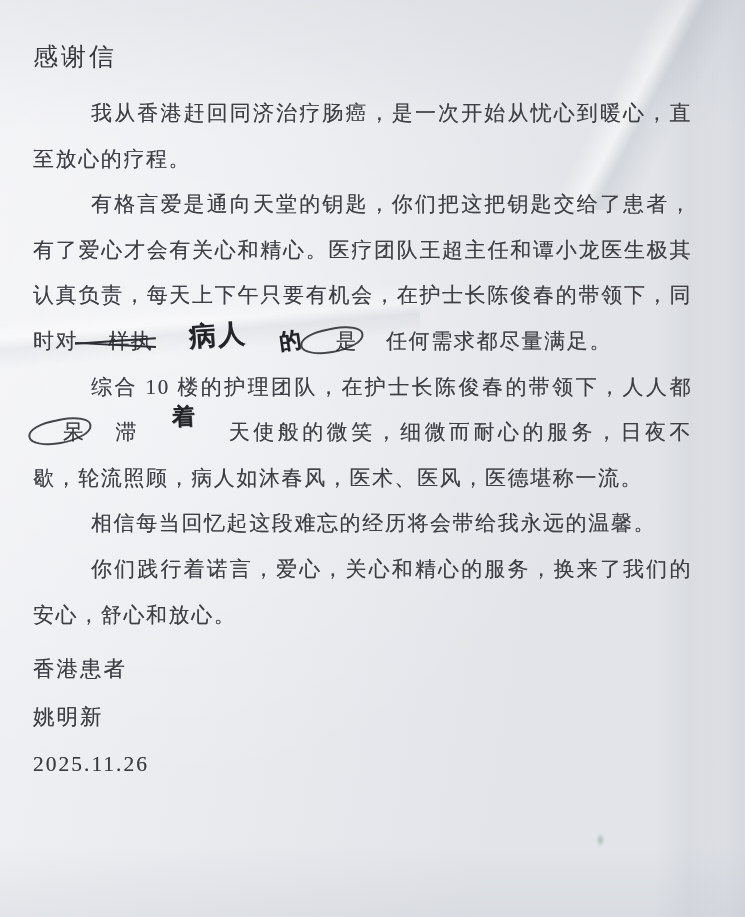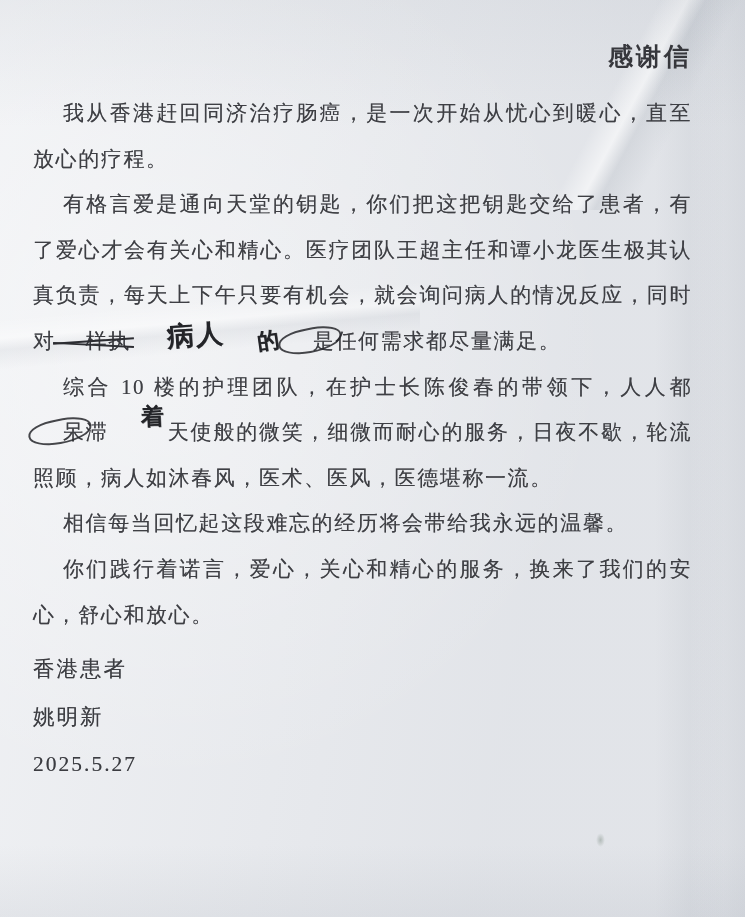--- a/index.html
+++ b/index.html
@@ -36,35 +36,35 @@
     position:absolute;left:596px;top:833px;width:9px;height:14px;
     background:radial-gradient(ellipse, rgba(90,110,95,0.35), rgba(90,110,95,0) 70%);
     border-radius:50%;
   }
   .letter{
     position:absolute;left:33px;top:40px;width:659px;
     color:#3e3f44;
   }
   .title{
     margin:0 0 18px 0;
-    text-align:right;
-    font-size:25px;font-weight:700;letter-spacing:3px;
+    text-align:left;
+    font-size:25px;font-weight:400;letter-spacing:3px;
     color:#36373c;
   }
   .para{
     margin:0;
     text-indent:30px;
     font-size:21px;
     line-height:45.6px;
     letter-spacing:1.6px;
     text-align:justify;
     color:#3e3f44;
     text-shadow:0 0 0.5px rgba(62,63,68,0.55);
   }
-  .print{display:inline;}
+  .print{display:inline;margin-left:28px;}
   .struck{
     position:relative;display:inline-block;line-height:1;
     color:#37383d;
   }
   .struck::before{
     content:"";position:absolute;left:-3px;right:-3px;top:42%;height:2.4px;
     background:#2c2d32;transform:rotate(-4deg);
   }
   .struck::after{
     content:"";position:absolute;left:-3px;right:-3px;top:62%;height:2.2px;
@@ -116,29 +116,29 @@
   <div class="crease crease-left"></div>
   <div class="crease crease-bottom"></div>
   <div class="smudge"></div>
 
   <div class="letter">
 
     <h1 class="title">感谢信</h1>
 
     <p class="para"><span class="print">我从香港赶回同济治疗肠癌，是一次开始从忧心到暖心，直至放心的疗程。</span></p>
 
-    <p class="para"><span class="print">有格言爱是通向天堂的钥匙，你们把这把钥匙交给了患者，有了爱心才会有关心和精心。医疗团队王超主任和谭小龙医生极其认真负责，每天上下午只要有机会，就会询问病人的情况反应，同时对</span><span class="struck">样执</span><span class="hand">病人</span><span class="hand hand-small">的</span><span class="circled">是</span><span class="print">任何需求都尽量满足。</span></p>
+    <p class="para"><span class="print">有格言爱是通向天堂的钥匙，你们把这把钥匙交给了患者，有了爱心才会有关心和精心。医疗团队王超主任和谭小龙医生极其认真负责，每天上下午只要有机会，在护士长陈俊春的带领下，同时对</span><span class="struck">样执</span><span class="hand">病人</span><span class="hand hand-small">的</span><span class="circled">是</span><span class="print">任何需求都尽量满足。</span></p>
 
 
     <p class="para"><span class="print">综合 10 楼的护理团队，在护士长陈俊春的带领下，人人都</span><span class="circled">呆</span><span class="print">滞</span><span class="hand hand-sup">着</span><span class="print">天使般的微笑，细微而耐心的服务，日夜不歇，轮流照顾，病人如沐春风，医术、医风，医德堪称一流。</span></p>
 
     <p class="para"><span class="print">相信每当回忆起这段难忘的经历将会带给我永远的温馨。</span></p>
 
     <p class="para"><span class="print">你们践行着诺言，爱心，关心和精心的服务，换来了我们的安心，舒心和放心。</span></p>
 
     <div class="signature">
       <div>香港患者</div>
       <div>姚明新</div>
-      <div>2025.5.27</div>
+      <div>2025.11.26</div>
     </div>
 
   </div>
 </div>
 
 </body></html>

